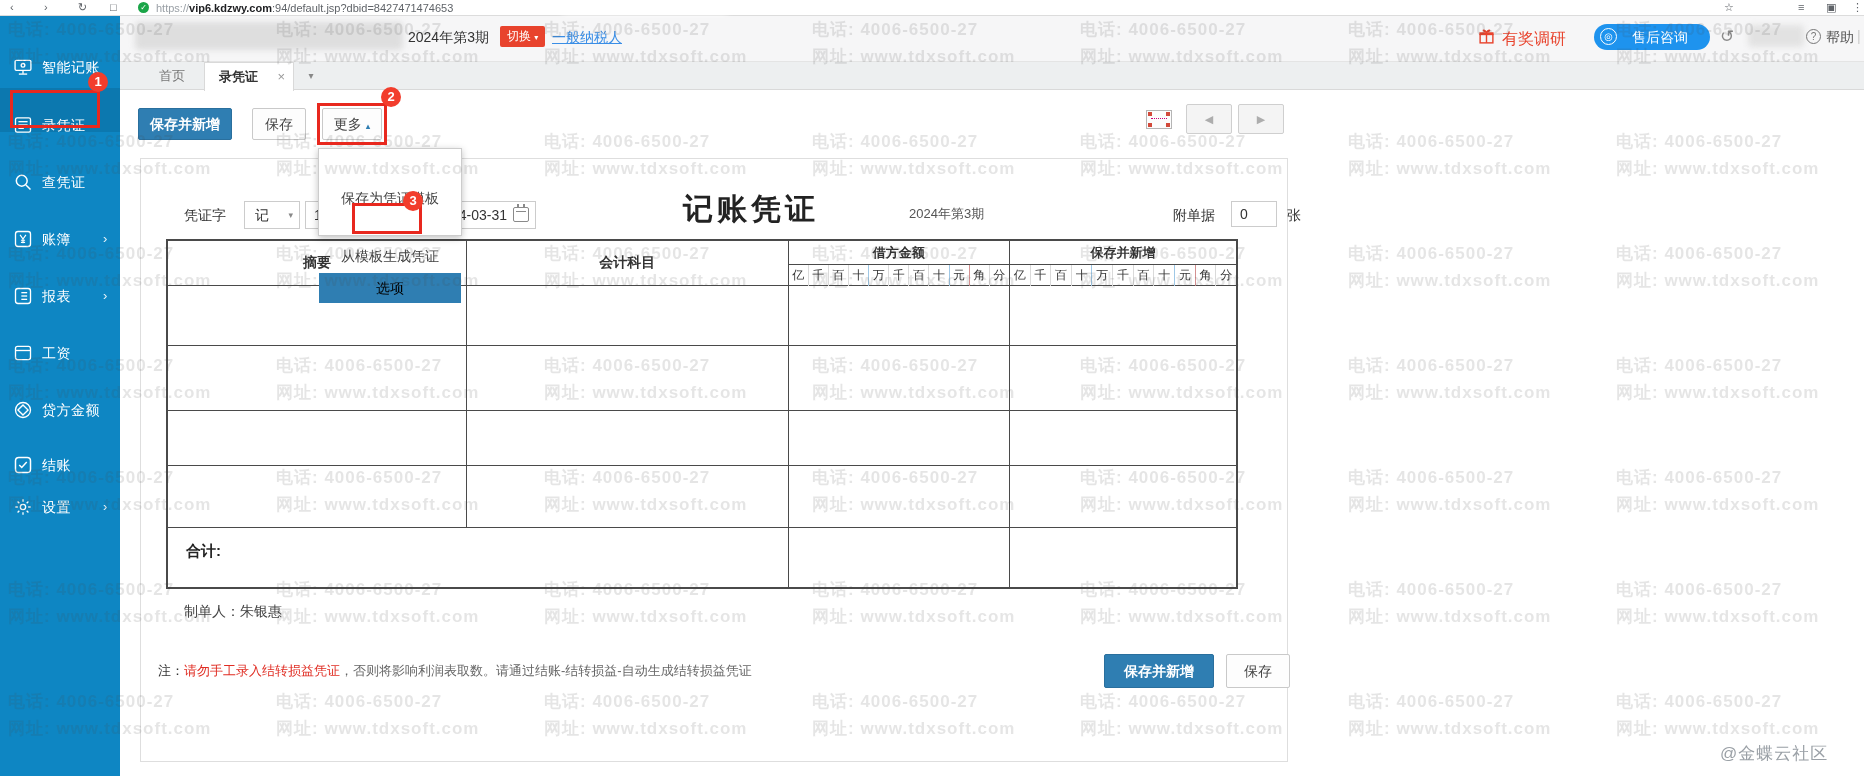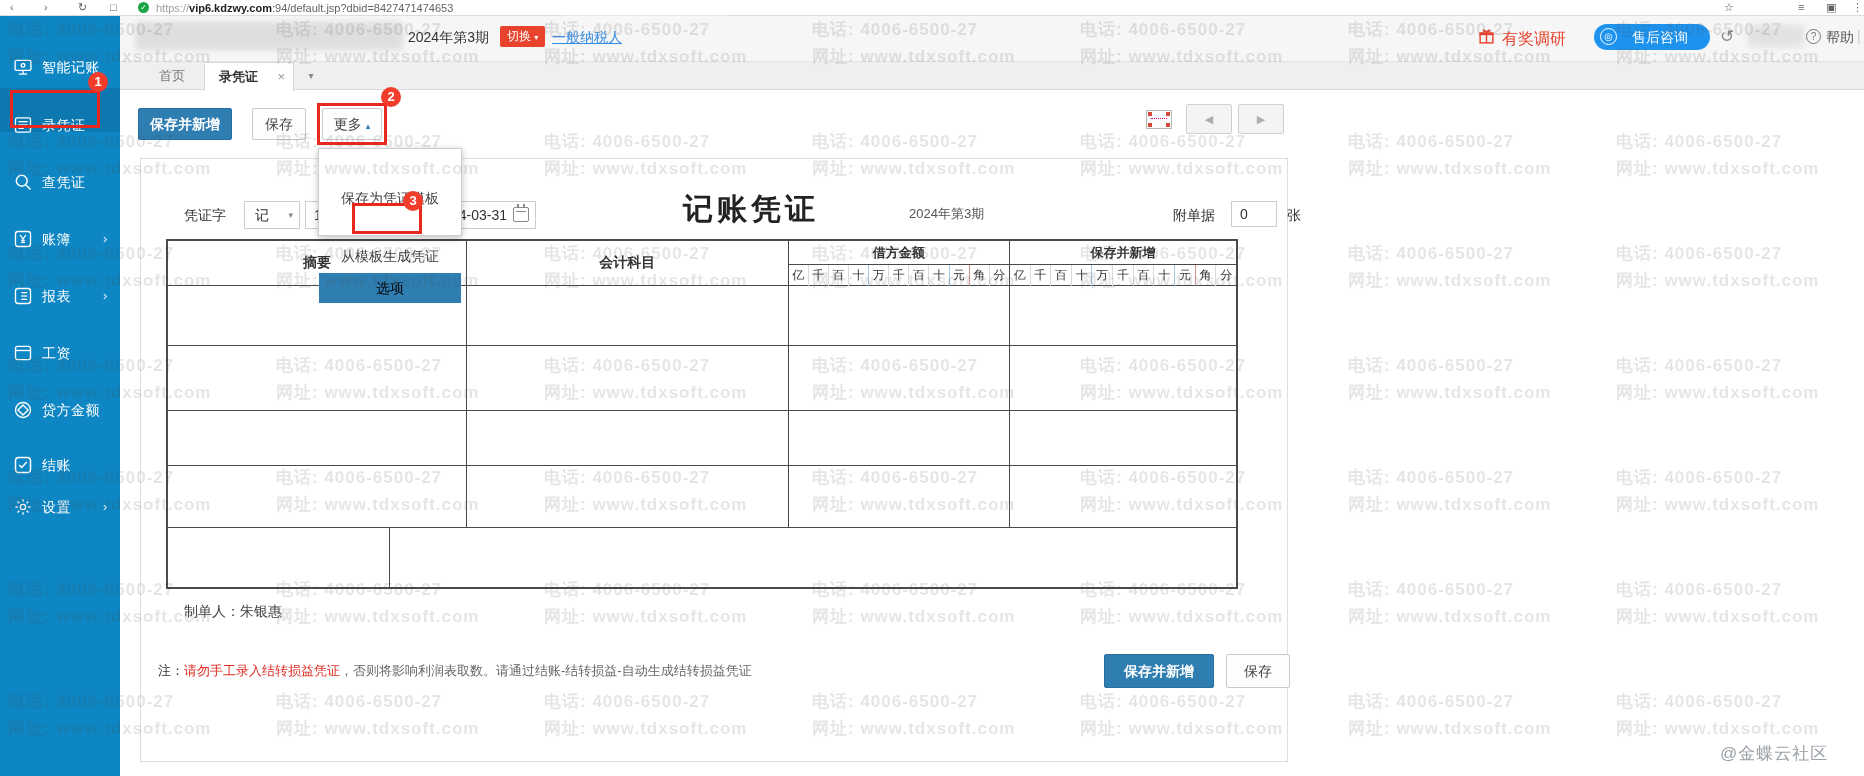--- a/index.html
+++ b/index.html
@@ -470,20 +470,21 @@
               <span></span>
               <span></span>
               <span></span>
               <span></span>
               <span></span>
               <span></span>
             </div>
           </div>
         </div>
         <div class="vrow" style="height: 59px;">
+          <div class="vcell total-lbl" style="width: 624px;">合计:</div>
           <div class="vcell " style="width: 222px;">
             <div class="digits">
               <span></span>
               <span></span>
               <span></span>
               <span></span>
               <span></span>
               <span></span>
               <span></span>
               <span></span>

